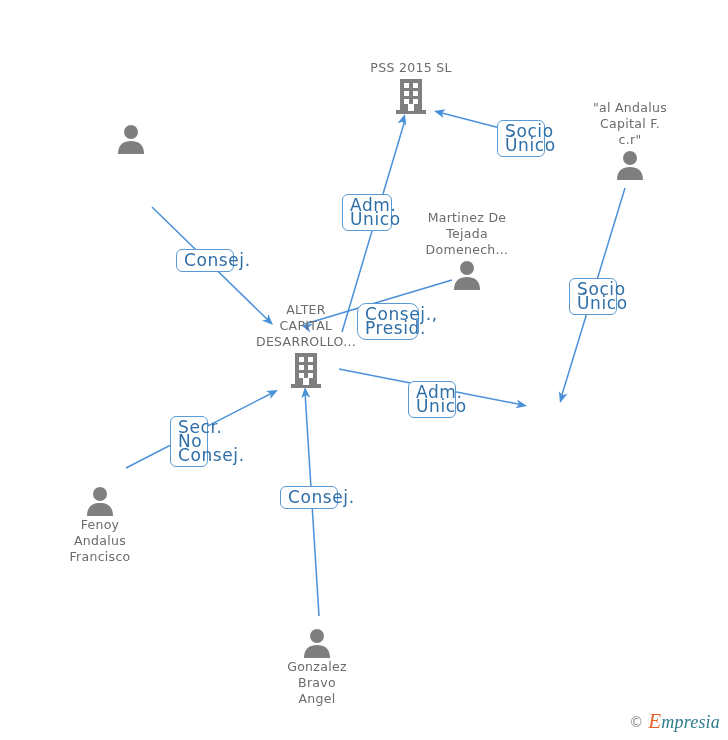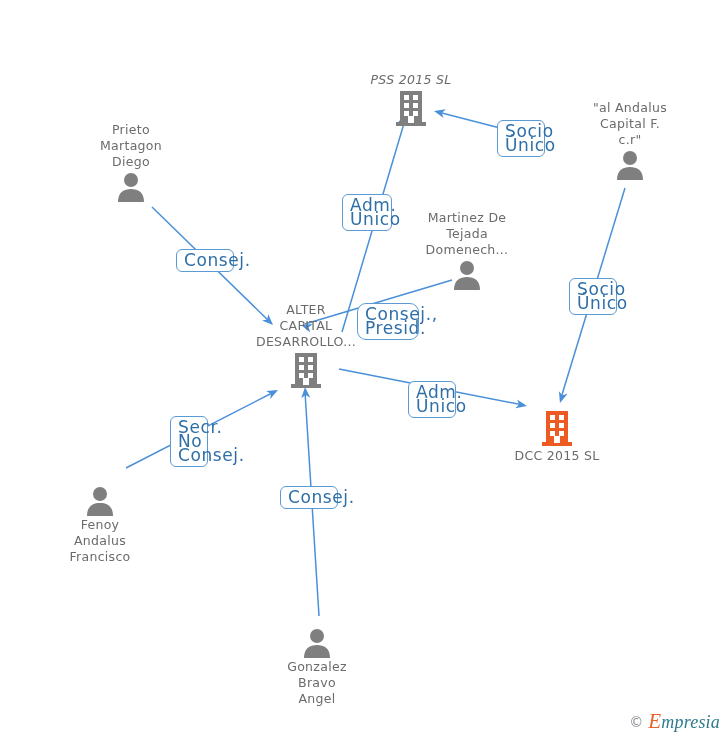--- a/index.html
+++ b/index.html
@@ -110,21 +110,21 @@
       <polyline points="339,369 523,405" fill="none" stroke="#4a90d9" stroke-width="1.5"></polyline>
       <path d="M0,0 L-11,-4.5 L-8,0 L-11,4.5 Z" fill="#4a90d9" transform="translate(527,406) rotate(11)"></path>
       <polyline points="625,188 561,398" fill="none" stroke="#4a90d9" stroke-width="1.5"></polyline>
       <path d="M0,0 L-11,-4.5 L-8,0 L-11,4.5 Z" fill="#4a90d9" transform="translate(560,403) rotate(107)"></path>
       <polyline points="126,468 274,392" fill="none" stroke="#4a90d9" stroke-width="1.5"></polyline>
       <path d="M0,0 L-11,-4.5 L-8,0 L-11,4.5 Z" fill="#4a90d9" transform="translate(278,390) rotate(-27)"></path>
       <polyline points="319,616 305,392" fill="none" stroke="#4a90d9" stroke-width="1.5"></polyline>
       <path d="M0,0 L-11,-4.5 L-8,0 L-11,4.5 Z" fill="#4a90d9" transform="translate(305,387) rotate(-94)"></path>
     </svg>
 
-  <div class="node company" style="left:411px; top:72px;font-style:italic;">
+  <div class="node company" style="left:411px; top:60px;">
     <div class="node-label">PSS 2015  SL</div>
     <svg class="node-icon" width="34" height="38" viewBox="0 0 34 38">
       <rect x="6" y="2" width="22" height="32" fill="#7f7f7f"></rect>
       <rect x="2" y="33" width="30" height="4" fill="#7f7f7f"></rect>
       <rect x="10" y="6" width="5" height="5" fill="#ffffff"></rect>
       <rect x="19" y="6" width="5" height="5" fill="#ffffff"></rect>
       <rect x="10" y="14" width="5" height="5" fill="#ffffff"></rect>
       <rect x="19" y="14" width="5" height="5" fill="#ffffff"></rect>
       <rect x="10" y="22" width="5" height="5" fill="#ffffff"></rect>
       <rect x="19" y="22" width="5" height="5" fill="#ffffff"></rect>
@@ -136,23 +136,20 @@
     <div class="node-label">"al Andalus
 Capital F.
 c.r"</div>
     <svg class="node-icon" width="30" height="30" viewBox="0 0 30 30">
       <circle cx="15" cy="8" r="7" fill="#7f7f7f"></circle>
       <path d="M2 30 C2 20 8 17 15 17 C22 17 28 20 28 30 Z" fill="#7f7f7f"></path>
     </svg>
   </div>
 
   <div class="node person" style="left:131px; top:122px;">
-    <div class="node-label">Prieto
-Martagon
-Diego</div>
     <svg class="node-icon" width="30" height="30" viewBox="0 0 30 30">
       <circle cx="15" cy="8" r="7" fill="#7f7f7f"></circle>
       <path d="M2 30 C2 20 8 17 15 17 C22 17 28 20 28 30 Z" fill="#7f7f7f"></path>
     </svg>
   </div>
 
   <div class="node company" style="left:306px; top:302px;">
     <div class="node-label">ALTER
 CAPITAL
 DESARROLLO...</div>
@@ -172,34 +169,20 @@
   <div class="node person" style="left:467px; top:210px;">
     <div class="node-label">Martinez De
 Tejada
 Domenech...</div>
     <svg class="node-icon" width="30" height="30" viewBox="0 0 30 30">
       <circle cx="15" cy="8" r="7" fill="#7f7f7f"></circle>
       <path d="M2 30 C2 20 8 17 15 17 C22 17 28 20 28 30 Z" fill="#7f7f7f"></path>
     </svg>
   </div>
 
-  <div class="node company label-below" style="left:557px; top:408px;">
-    <svg class="node-icon" width="34" height="38" viewBox="0 0 34 38">
-      <rect x="6" y="2" width="22" height="32" fill="#ee5b22"></rect>
-      <rect x="2" y="33" width="30" height="4" fill="#ee5b22"></rect>
-      <rect x="10" y="6" width="5" height="5" fill="#ffffff"></rect>
-      <rect x="19" y="6" width="5" height="5" fill="#ffffff"></rect>
-      <rect x="10" y="14" width="5" height="5" fill="#ffffff"></rect>
-      <rect x="19" y="14" width="5" height="5" fill="#ffffff"></rect>
-      <rect x="10" y="22" width="5" height="5" fill="#ffffff"></rect>
-      <rect x="19" y="22" width="5" height="5" fill="#ffffff"></rect>
-      <rect x="14" y="27" width="6" height="7" fill="#ffffff"></rect>
-    </svg>
-    <div class="node-label">DCC 2015  SL</div>
-  </div>
 
   <div class="node person label-below" style="left:100px; top:484px;">
     <svg class="node-icon" width="30" height="30" viewBox="0 0 30 30">
       <circle cx="15" cy="8" r="7" fill="#7f7f7f"></circle>
       <path d="M2 30 C2 20 8 17 15 17 C22 17 28 20 28 30 Z" fill="#7f7f7f"></path>
     </svg>
     <div class="node-label">Fenoy
 Andalus
 Francisco</div>
   </div>

